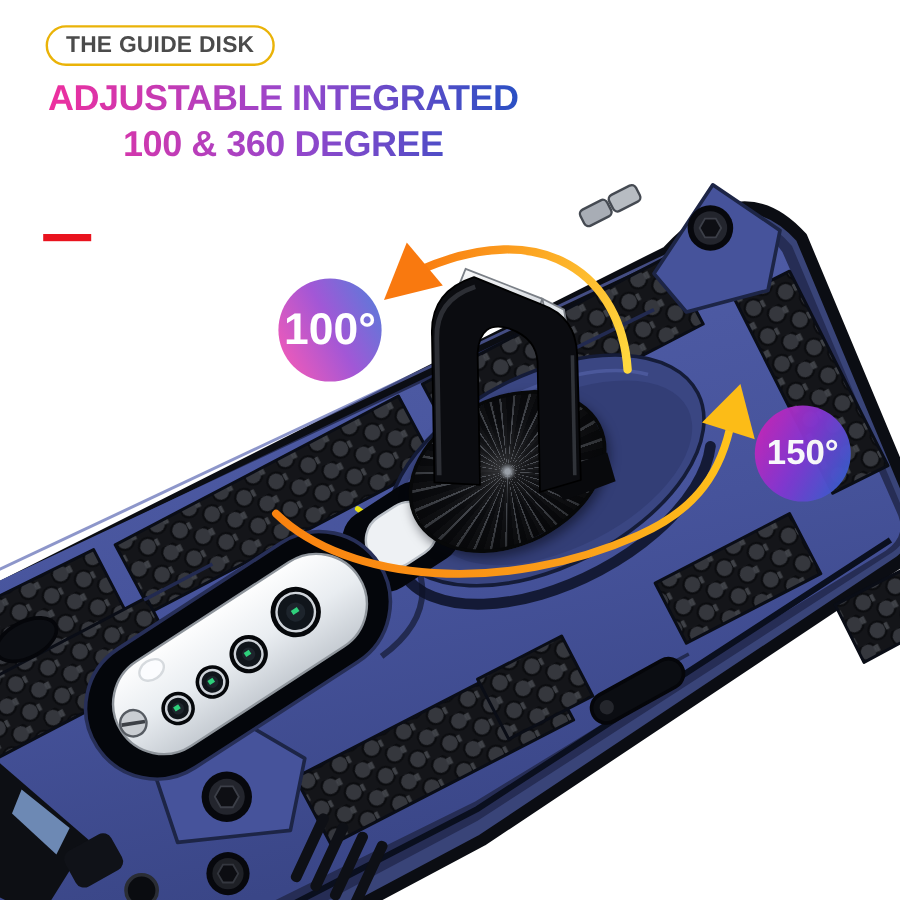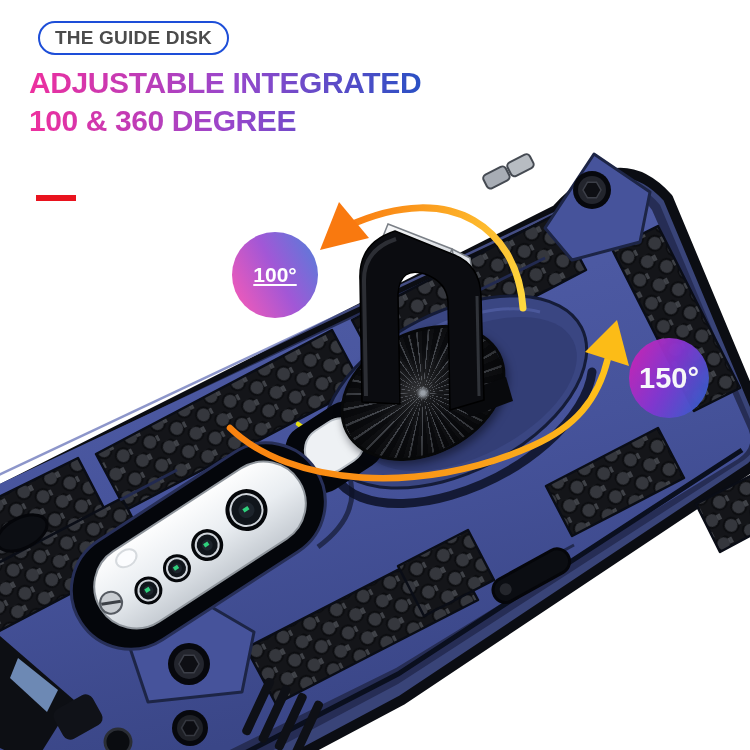--- a/index.html
+++ b/index.html
@@ -1,43 +1,43 @@
 <!DOCTYPE html>
 <html><head>
 <meta charset="utf-8">
 <style>
   html,body{margin:0;padding:0;background:#ffffff;width:750px;height:750px;overflow:hidden;
     font-family:"Liberation Sans","DejaVu Sans",sans-serif;}
   .stage{position:relative;width:750px;height:750px;background:#fff;overflow:hidden;}
   svg.layer{position:absolute;left:0;top:0;}
   
   .brand-pill{position:absolute;left:38px;top:21px;display:inline-flex;align-items:center;
-    padding:4px 15px;border:2px solid #1d4ed8;border-radius:22px;color:#4b4b4b;
+    padding:4px 15px;border:2px solid #eab308;border-radius:22px;color:#4b4b4b;
     font-size:19px;font-weight:700;letter-spacing:.2px;white-space:nowrap;background:#fff;}
-  .headline{position:absolute;left:29px;top:64px;font-size:30px;font-weight:700;
-    letter-spacing:-.4px;line-height:38px;color:#9747cc;}
+  .headline{position:absolute;left:40px;top:64px;font-size:30px;font-weight:700;
+    letter-spacing:-.4px;line-height:38px;color:#9747cc;text-align:center;}
   .headline span{display:block;white-space:nowrap;}
   @supports (-webkit-background-clip:text){
     .headline{background:linear-gradient(90deg,#ee2f9e 0%,#9747cc 52%,#2a50c4 100%);
       -webkit-background-clip:text;background-clip:text;color:transparent;}
   }
   .red-dash{position:absolute;left:36px;top:195px;width:40px;height:6px;background:#e9131e;}
   
   .disk{position:absolute;left:336px;top:331px;width:168px;height:118px;border-radius:50%;
     border:3px solid #070809;transform:rotate(-27deg);
     background:
       radial-gradient(circle at 50% 50%, #9aa0a8 0 2px, rgba(154,160,168,0) 7px),
       radial-gradient(ellipse at 48% 45%, rgba(255,255,255,.16) 0%, rgba(255,255,255,.05) 18%, rgba(0,0,0,0) 40%, rgba(0,0,0,.45) 85%, rgba(0,0,0,.7) 100%),
       repeating-conic-gradient(from 15deg at 50% 50%, #0a0b0e 0deg 5deg, #42454b 5.5deg 7deg, #101114 7deg 11deg);
     box-shadow:0 5px 9px rgba(5,8,18,.5);}
   
   .badge{position:absolute;border-radius:50%;display:flex;align-items:center;justify-content:center;
     color:#fff;font-weight:700;}
-  .badge-100{left:232px;top:232px;width:86px;height:86px;font-size:21px;
-    background:linear-gradient(62deg,#f05ab9 8%,#a257d6 52%,#4f80da 100%);text-decoration:underline;}
+  .badge-100{left:232px;top:232px;width:86px;height:86px;font-size:37px;
+    background:linear-gradient(62deg,#f05ab9 8%,#a257d6 52%,#4f80da 100%);}
   .badge-360{left:629px;top:338px;width:80px;height:80px;font-size:29px;opacity:.96;
     background:linear-gradient(118deg,#cb24b5 5%,#8336d1 48%,#2f62cc 95%);}
 </style>
 </head>
 <body>
 
 <div class="stage">
 
   <svg class="layer" width="750" height="750" viewBox="0 0 750 750">
     <defs>

